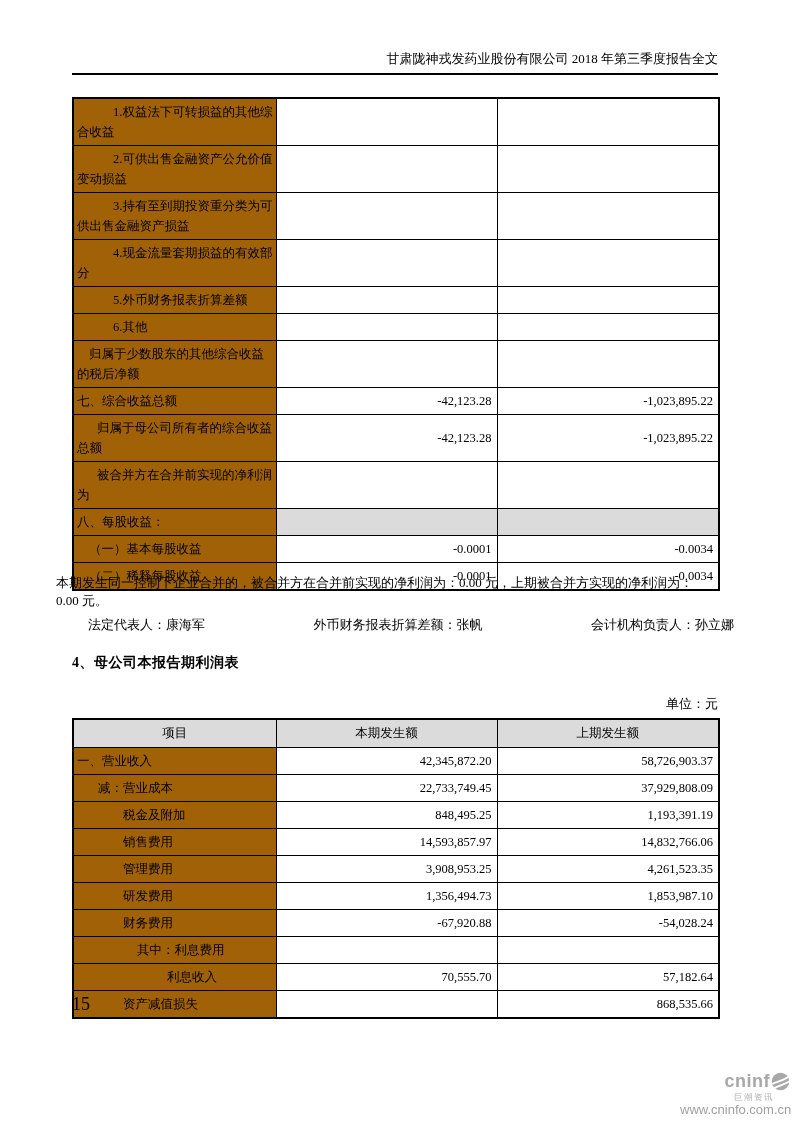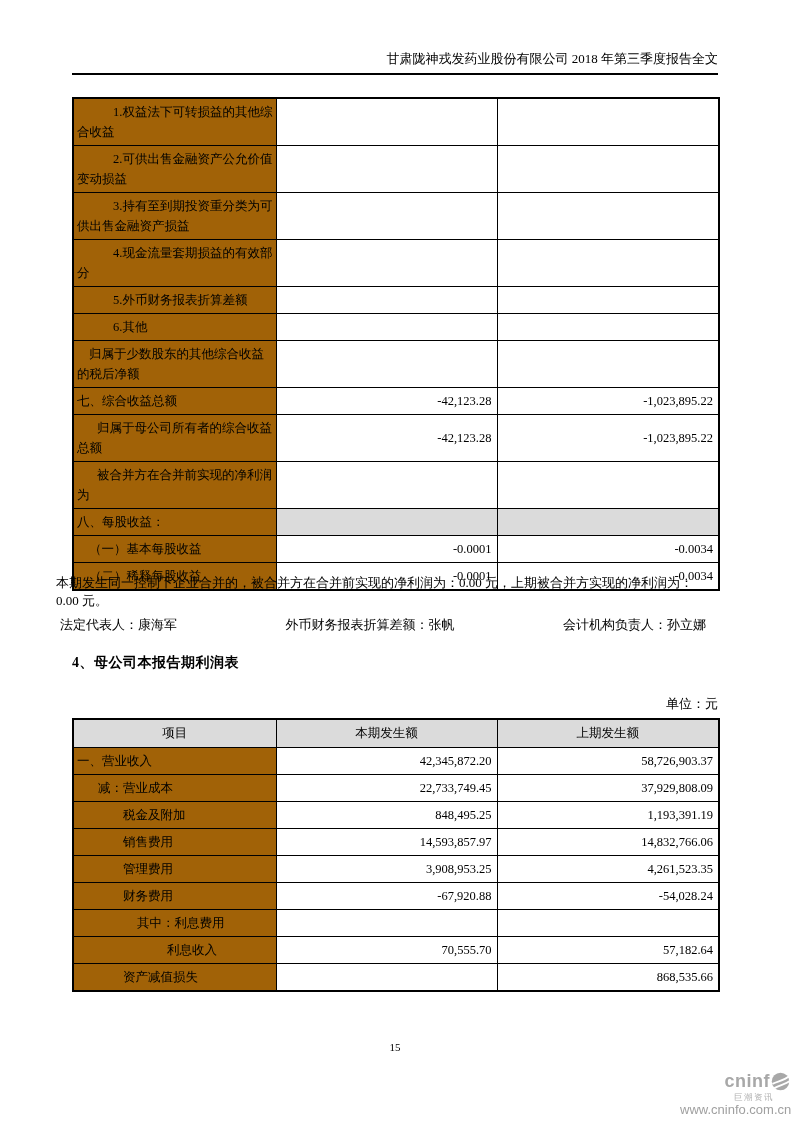--- a/index.html
+++ b/index.html
@@ -32,34 +32,34 @@
   }
   .label-cell { background:#a16207; padding:3px 1px 3px 3px; }
   .label-cell .lbl { line-height:20px; text-align:left; }
   .val { text-align:right; padding:3px 5px; line-height:20px; background:#fff; }
   tr.shaded .val { background:#dbdbdb; }
   .note {
     position:absolute; top:574px; left:56px; width:652px;
     font-size:13px; line-height:18px;
   }
   .signatures {
-    position:absolute; top:616px; left:60px; width:646px;
+    position:absolute; top:616px; left:88px; width:646px;
     display:flex; justify-content:space-between; font-size:13px;
   }
   .section-title {
     position:absolute; top:654px; left:72px;
     font-size:14px; font-weight:bold; letter-spacing:0.5px;
   }
   .unit-line {
     position:absolute; top:695px; left:72px; width:646px;
     text-align:right; font-size:13px;
   }
   .page-number {
-    position:absolute; top:1041px; left:72px; width:646px;
-    text-align:center; font-size:11px;
+    position:absolute; top:994px; left:72px; width:646px;
+    text-align:left; font-size:18px;
   }
   .logo {
     position:absolute; top:1072px; right:3px; width:110px;
     color:#a8a8a8; text-align:right; line-height:1.1;
     font-family:"Liberation Sans","DejaVu Sans",sans-serif;
   }
   .logo-top { display:flex; align-items:center; justify-content:flex-end; gap:1px; }
   .logo-word { font-size:18px; font-weight:bold; letter-spacing:0.5px; }
   .logo-cn { font-size:8.5px; letter-spacing:1.5px; margin:1px 16px 1px 0; color:#b0b0b0; }
   .logo-url { font-size:13px; color:#a0a0a0; }
@@ -226,20 +226,27 @@
       </tr>
       <tr>
         <td class="label-cell">
           <div class="lbl" style="text-indent: 46px;">管理费用</div>
         </td>
         <td class="val">3,908,953.25</td>
         <td class="val">4,261,523.35</td>
       </tr>
       <tr>
         <td class="label-cell">
+          <div class="lbl" style="text-indent: 46px;">研发费用</div>
+        </td>
+        <td class="val">1,356,494.73</td>
+        <td class="val">1,853,987.10</td>
+      </tr>
+      <tr>
+        <td class="label-cell">
           <div class="lbl" style="text-indent: 46px;">财务费用</div>
         </td>
         <td class="val">-67,920.88</td>
         <td class="val">-54,028.24</td>
       </tr>
       <tr>
         <td class="label-cell">
           <div class="lbl" style="text-indent: 60px;">其中：利息费用</div>
         </td>
         <td class="val"></td>

